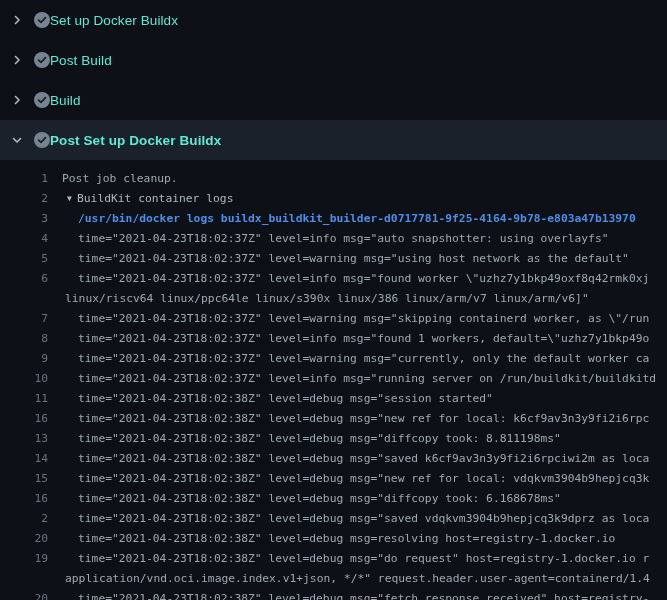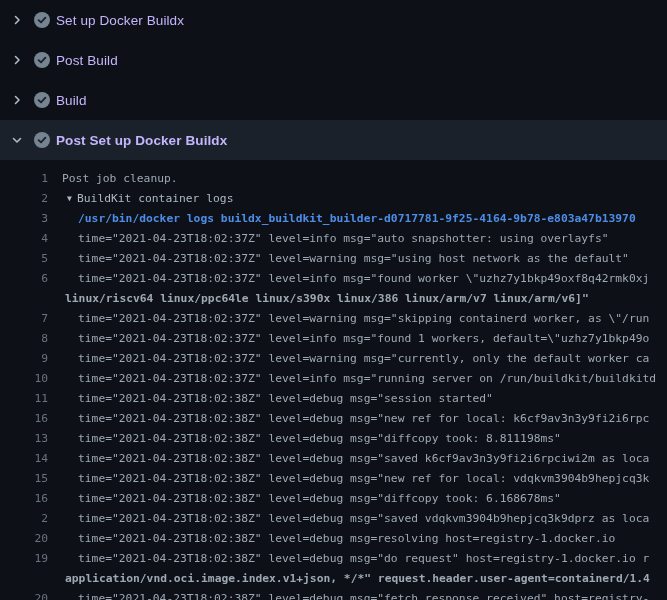--- a/index.html
+++ b/index.html
@@ -18,38 +18,38 @@
   .step-row.expanded{background:#1b212b;font-weight:bold;}
   .chev{
     width:14px;height:16px;flex:0 0 14px;margin-right:10px;
     display:flex;align-items:center;justify-content:center;color:#adbac7;
   }
   .check{
     width:16px;height:16px;flex:0 0 16px;
     display:flex;align-items:center;justify-content:center;
   }
   .step-label{
-    margin-left:6px;font-size:13.5px;color:#c4b5fd;letter-spacing:.1px;
+    margin-left:0;font-size:13.5px;color:#5eead4;letter-spacing:.1px;
   }
   
   .log{
     width:667px;height:440px;overflow:hidden;box-sizing:border-box;
     padding-top:9px;background:#0d1117;
     font-family:"DejaVu Sans Mono",monospace;
     font-size:11.3px;color:#9ea8b2;
   }
   .log-row{height:20px;line-height:20px;display:flex;white-space:pre;}
   .num{
     flex:0 0 48px;width:48px;text-align:right;color:#69727e;
     user-select:none;cursor:pointer;
   }
   .txt{white-space:pre;overflow:hidden;}
   .indent-base{padding-left:14px;text-align:center;}
   .indent-group{padding-left:30px;text-align:right;}
-  .indent-wrap{padding-left:17px;font-weight:bold;}
+  .indent-wrap{padding-left:17px;}
   .kind-group{color:#aeb8c2;}
   .kind-command{color:#4d8de8;font-weight:bold;}
   .tri{
     display:inline-block;width:15px;font-size:8px;color:#aeb8c2;
     position:relative;top:-1px;cursor:pointer;
   }
 </style>
 </head>
 <body>
 

